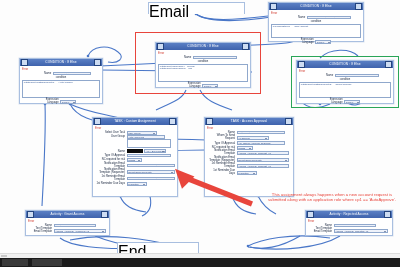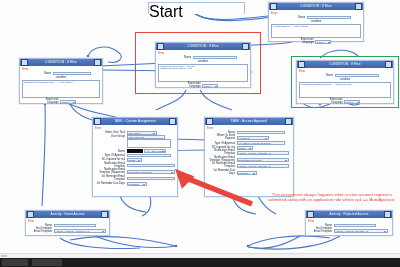--- a/index.html
+++ b/index.html
@@ -173,21 +173,21 @@
       <circle cx="320" cy="104" r="1.3"></circle>
     </g>
   </svg>
 
   <div class="frame red" style="left:135px;top:32px;width:126px;height:62px;"></div>
   <div class="frame green" style="left:291px;top:56px;width:108px;height:52px;"></div>
 
   <div class="term" style="left:148px;top:2px;width:97px;height:12px;">
     <div class="titlebar">
       <span class="tb-ico"></span>
-      <span class="tb-title">Start</span>
+      <span class="tb-title">Email</span>
       <span class="tb-btn"></span>
     </div>
     <div class="shelf"></div>
   </div>
 
   <div class="node" style="left:268px;top:2px;width:96px;height:40px;">
     <div class="titlebar">
       <span class="tb-ico"></span>
       <span class="tb-title">CONDITION : If Else</span>
       <span class="tb-btn"></span>
@@ -419,20 +419,28 @@
       <div class="row">
         <span class="lbl two" style="width:24px;">
           <span>Text Template</span><br>
           <span>Email Template</span>
         </span>
         <span class="sel" style="width:54px;">Access_Approval_Rejected_v1</span>
       </div>
     </div>
   </div>
 
+  <div class="term" style="left:117px;top:242px;width:82px;height:11px;">
+    <div class="titlebar">
+      <span class="tb-ico"></span>
+      <span class="tb-title">End</span>
+      <span class="tb-btn"></span>
+    </div>
+    <div class="shelf"></div>
+  </div>
 
   <svg class="wires" viewBox="0 0 400 258" style="z-index:5;">
     <g>
       <line x1="252" y1="204" x2="186" y2="178" stroke="#e8453c" stroke-width="5.5" stroke-linecap="butt"></line>
       <polygon points="172,172 193,172 186,188" fill="#e8453c" transform="rotate(22 182 178)"></polygon>
     </g>
   </svg>
 
   <div class="annot" style="left:266px;top:192px;width:132px;">This assignment always happens when a new account request is submitted along with an application role where cp1 == 'AutoApprove'.</div>
 

